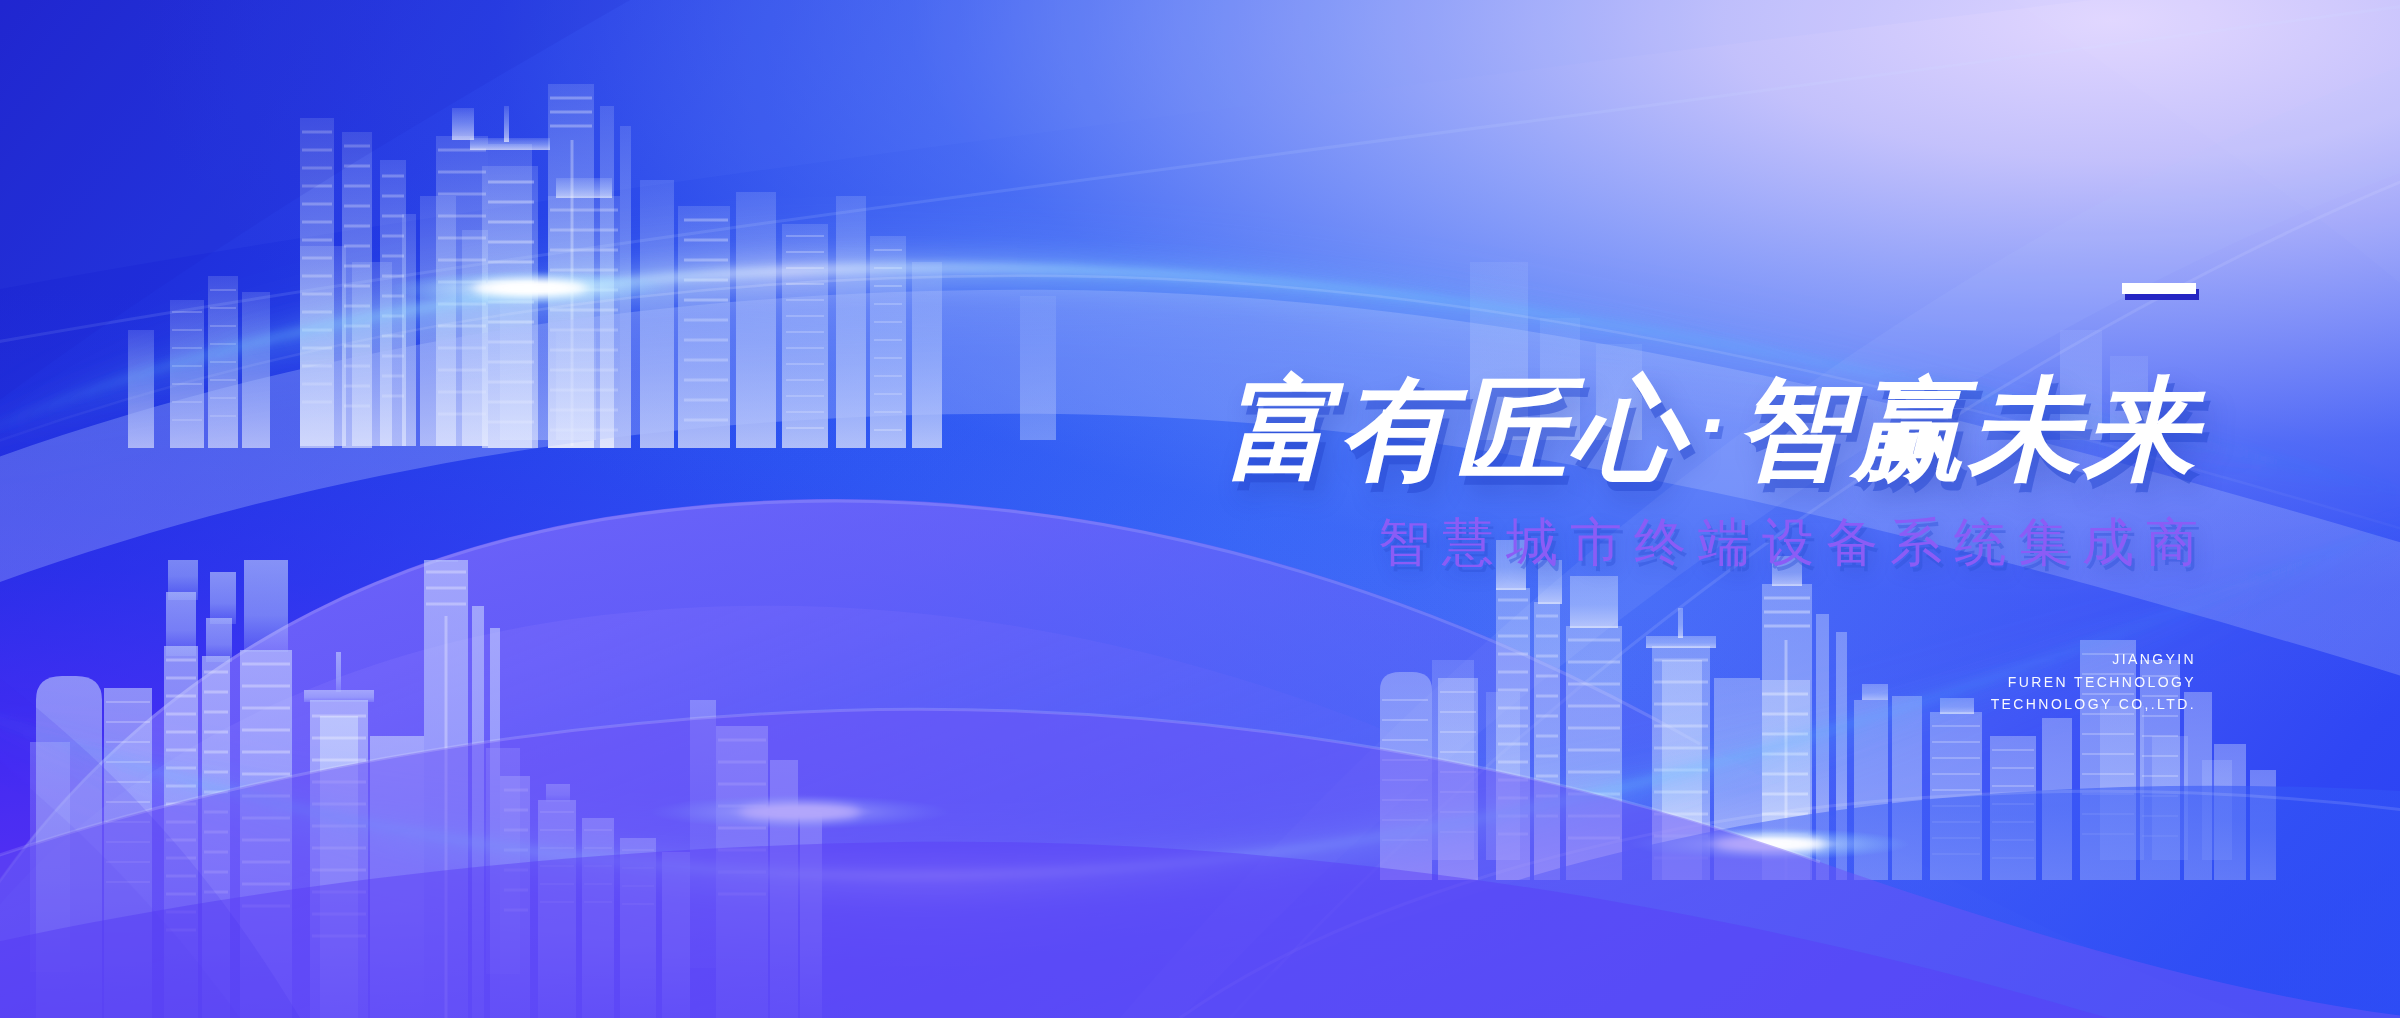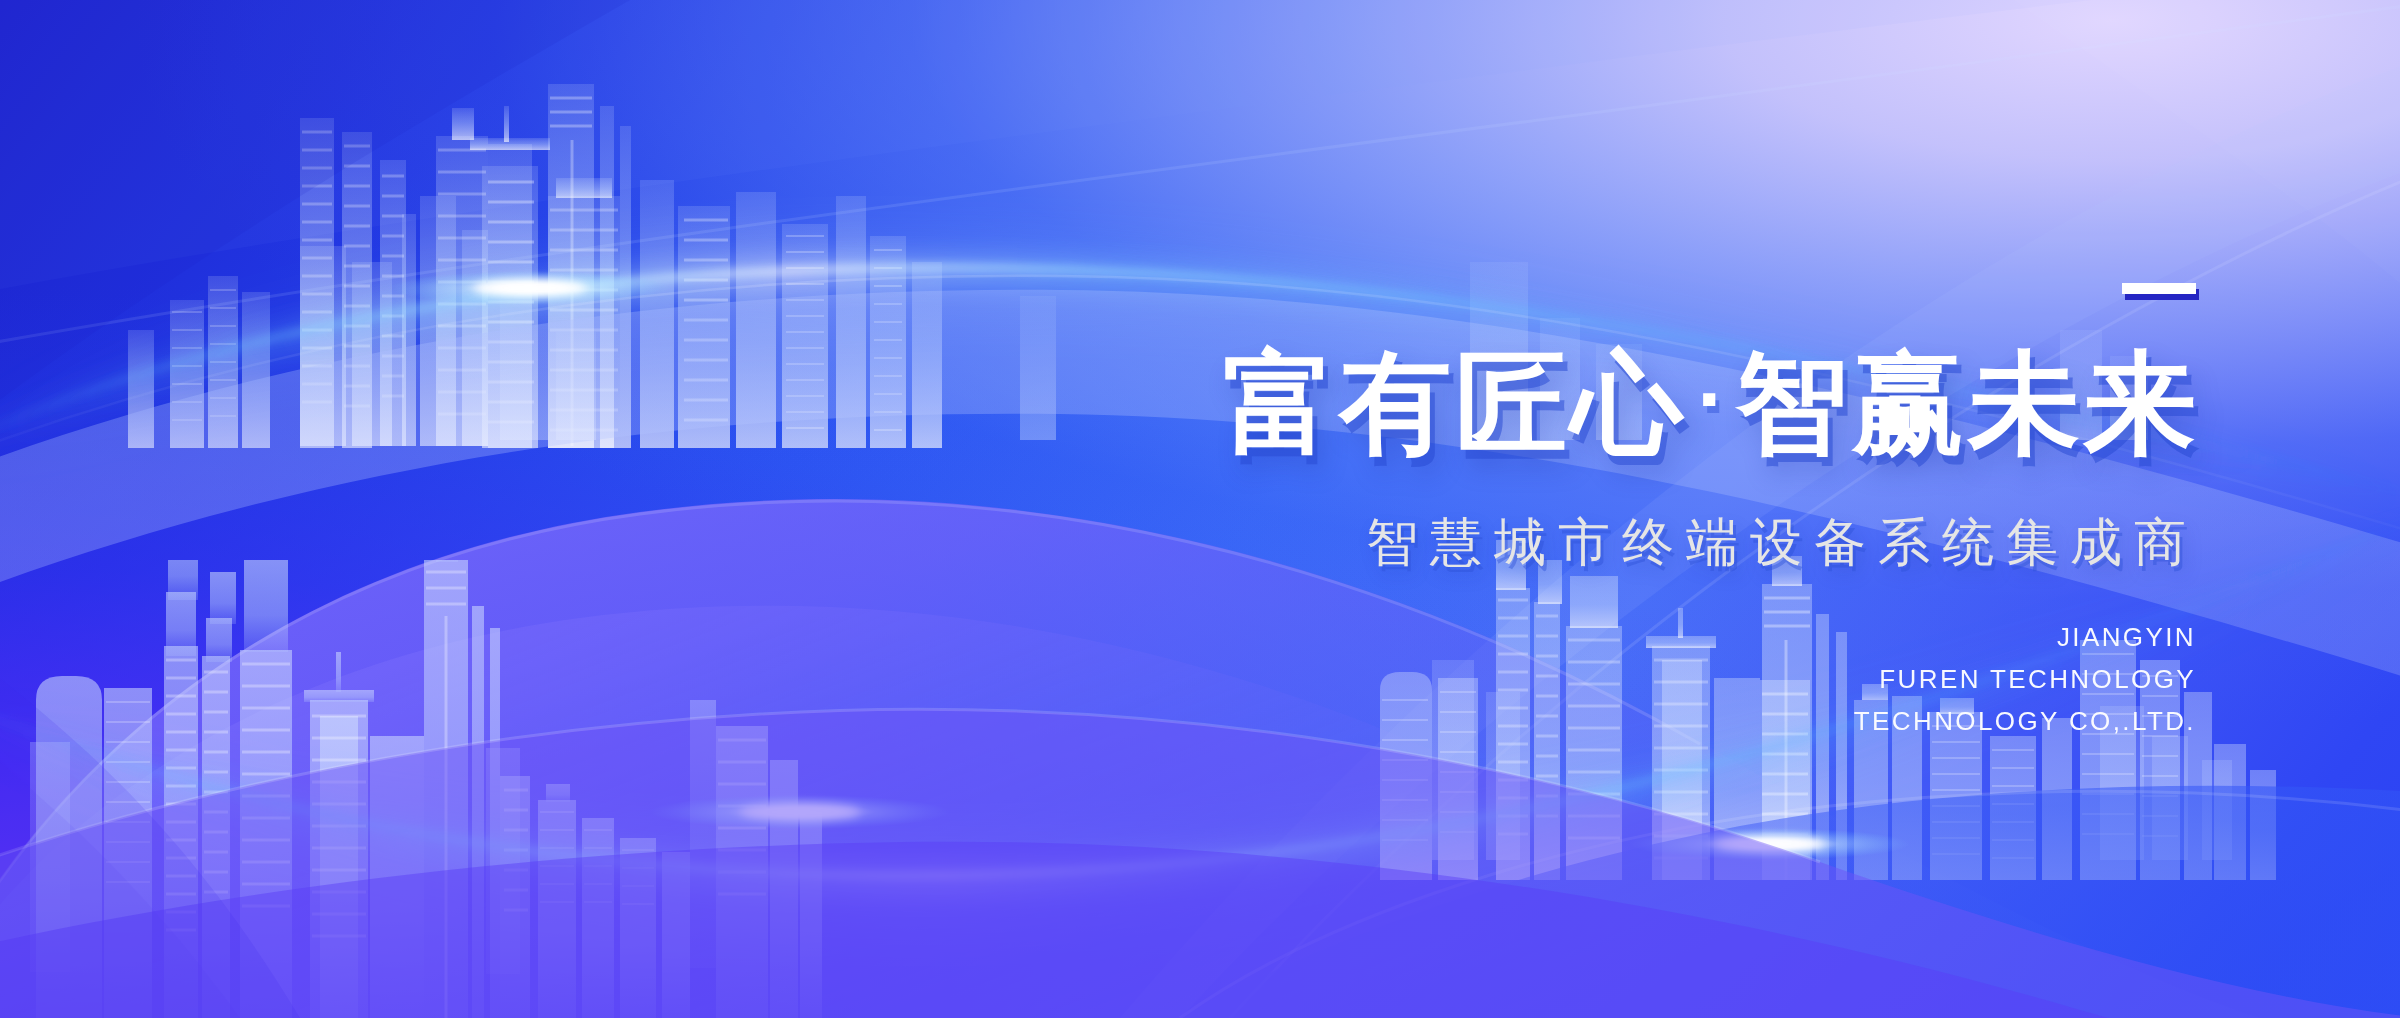--- a/index.html
+++ b/index.html
@@ -67,62 +67,63 @@
     top: 283px;
     width: 74px;
     height: 11px;
     background: #ffffff;
     box-shadow: 3px 6px 0 0 rgba(28,28,190,0.92);
     pointer-events: auto;
   }
   .headline {
     position: absolute;
     right: 200px;
-    top: 348px;
+    top: 374px;
     font-size: 112px;
     line-height: 1;
     font-weight: 700;
     color: #ffffff;
     letter-spacing: 4px;
     white-space: nowrap;
     text-shadow:
        5px 9px 0 rgba(38,72,210,0.50),
        9px 16px 26px rgba(20,40,150,0.28);
     pointer-events: auto;
+    font-style: italic;
   }
   .headline .sep {
     display: inline-block;
     font-size: 86px;
     vertical-align: 14px;
     padding: 0 10px;
     letter-spacing: 0;
     text-shadow: 4px 7px 0 rgba(38,72,210,0.40);
   }
   .subhead {
     position: absolute;
-    right: 202px;
+    right: 190px;
     top: 516px;
     font-size: 52px;
     line-height: 1;
     font-weight: 400;
-    color: #e5e5e5;
+    color: #8b5cf6;
     letter-spacing: 12px;
     white-space: nowrap;
     text-shadow:
        3px 5px 0 rgba(46,80,215,0.42),
        5px 9px 18px rgba(20,40,150,0.22);
     pointer-events: auto;
   }
   .enblock {
     position: absolute;
     right: 204px;
-    top: 616px;
+    top: 648px;
     text-align: right;
     color: #ffffff;
-    font-size: 26px;
+    font-size: 14px;
     line-height: 1.62;
     letter-spacing: 2.4px;
     white-space: nowrap;
     opacity: 0.96;
     pointer-events: auto;
   }
   .enblock div { display: block; }
 </style>
 </head>
 <body>

